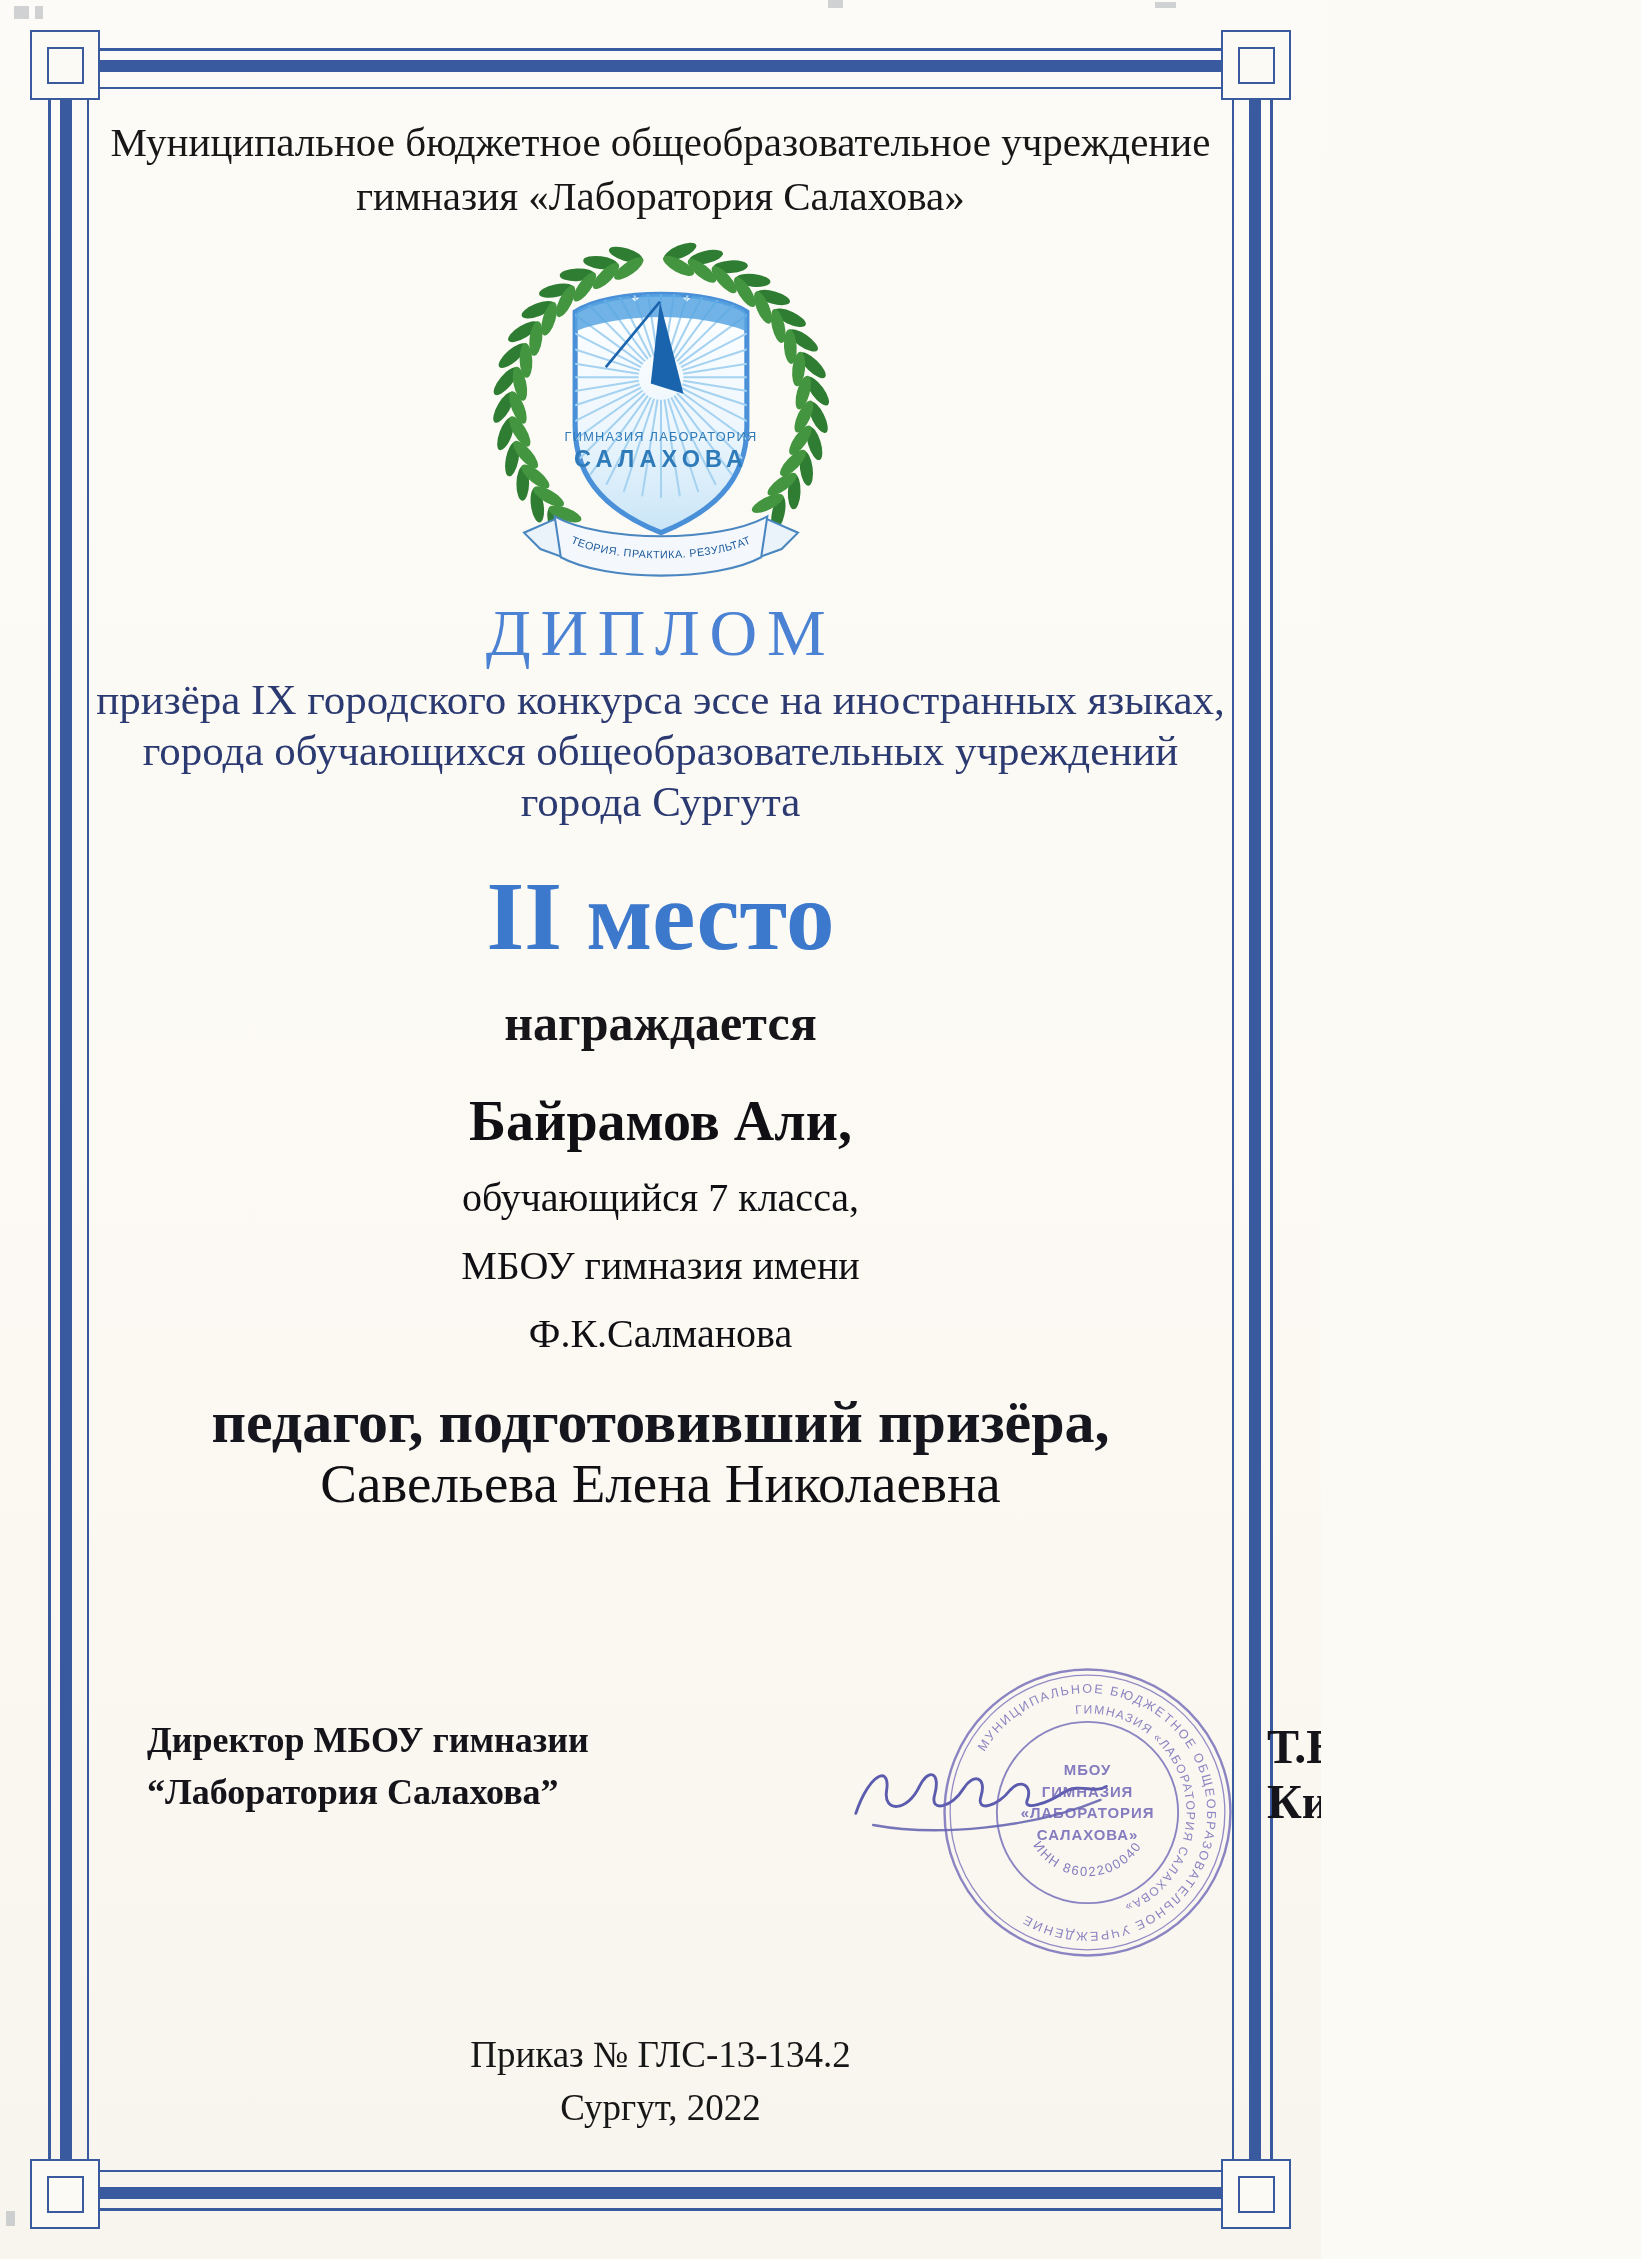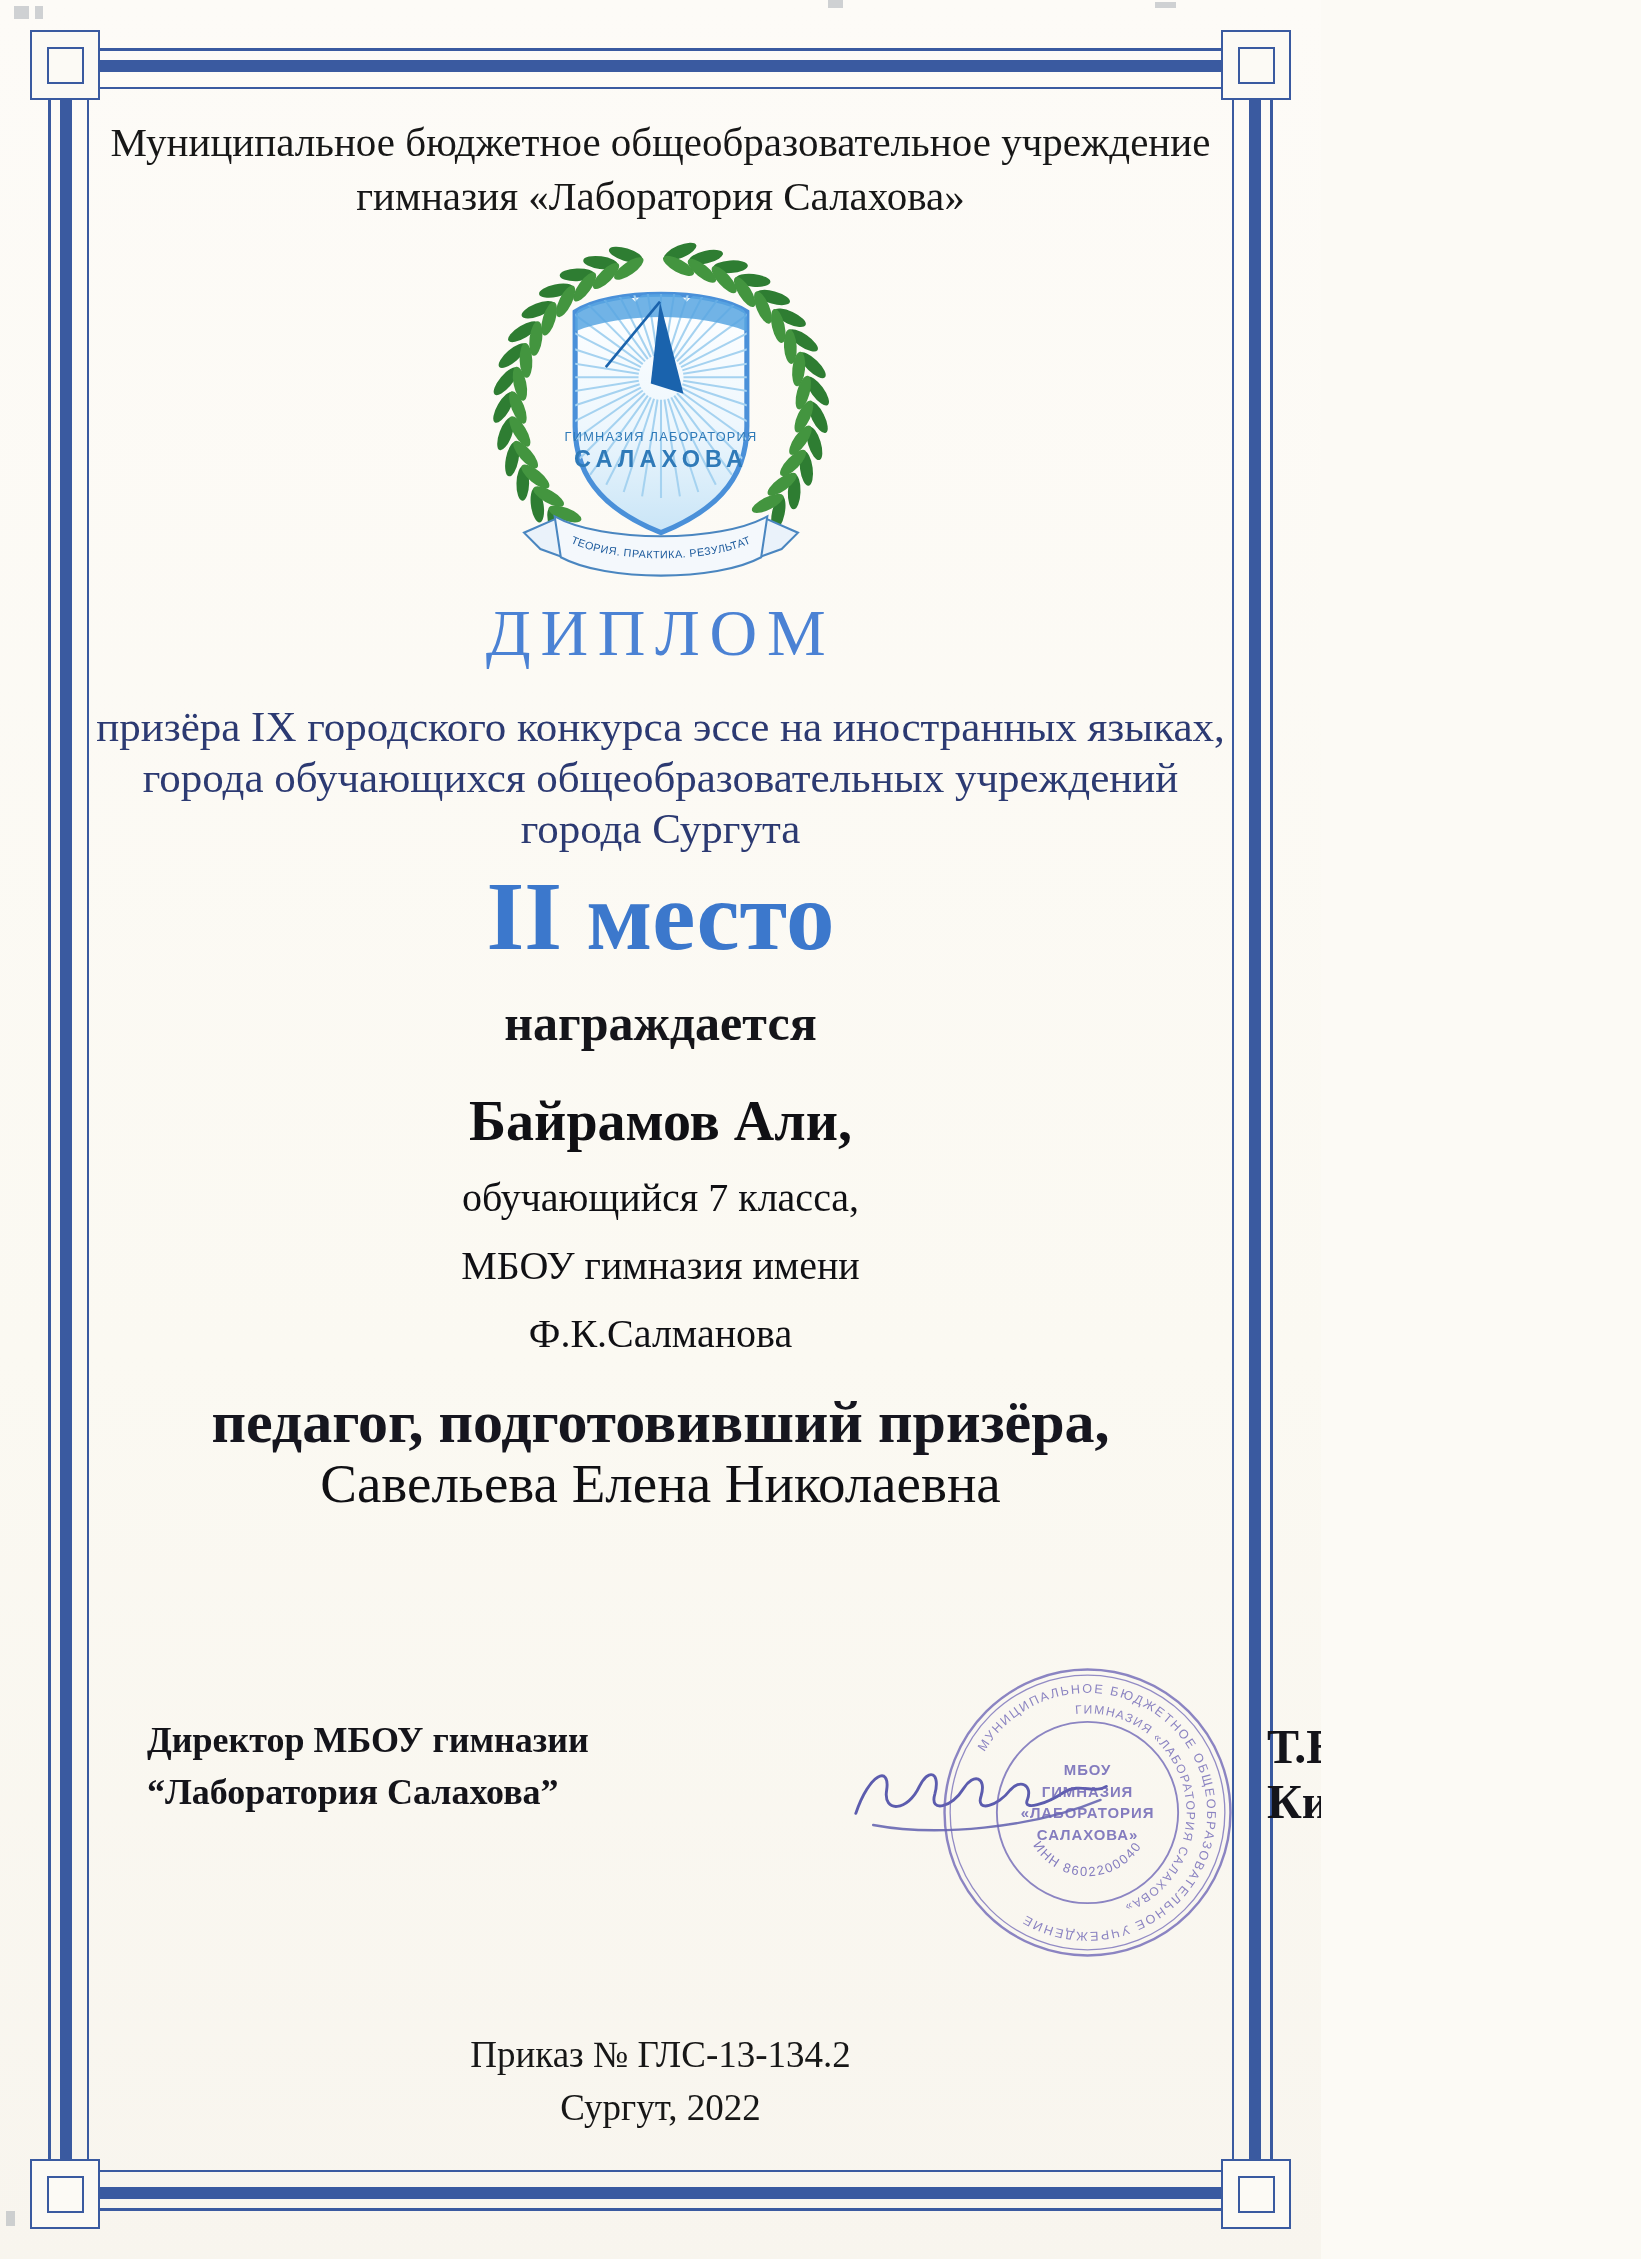--- a/index.html
+++ b/index.html
@@ -20,21 +20,21 @@
   .c-tl{top:30px;left:30px}.c-tr{top:30px;right:30px}
   .c-bl{bottom:30px;left:30px}.c-br{bottom:30px;right:30px}
   
   .artifact{position:absolute;background:#a9aeb6;opacity:.55;}
   
   .t{position:absolute;left:0;width:100%;text-align:center;white-space:pre;}
   .header-line{top:118px;font-size:41px;color:#171717;}
   .header-line2{top:172px;font-size:41px;color:#171717;}
   .emblem{position:absolute;top:224px;left:50%;transform:translateX(-50%);}
   .title{top:595px;font-size:66px;letter-spacing:9.7px;color:#4b82d4;}
-  .subtitle{top:701px;font-size:43px;line-height:51px;color:#2c3a72;white-space:normal;}
+  .subtitle{top:674px;font-size:43px;line-height:51px;color:#2c3a72;white-space:normal;}
   .place{top:861px;font-size:97px;font-weight:700;color:#3c78cc;}
   .awarded{top:994px;font-size:50px;font-weight:700;color:#15151a;}
   .rec-name{top:1089px;font-size:56px;font-weight:700;color:#101014;}
   .rec-details{top:1164px;font-size:40px;line-height:68px;color:#101014;white-space:normal;}
   .teacher-label{top:1388px;font-size:60px;font-weight:700;color:#16161f;}
   .teacher-name{top:1452px;font-size:55px;color:#101014;}
   .director{position:absolute;left:147px;font-size:36px;font-weight:700;color:#14141a;white-space:pre;}
   .dir1{top:1719px}.dir2{top:1771px}
   .director-name{position:absolute;left:1267px;top:1719px;font-size:48px;font-weight:700;color:#14141a;}
   .signature{position:absolute;left:848px;top:1744px;}

